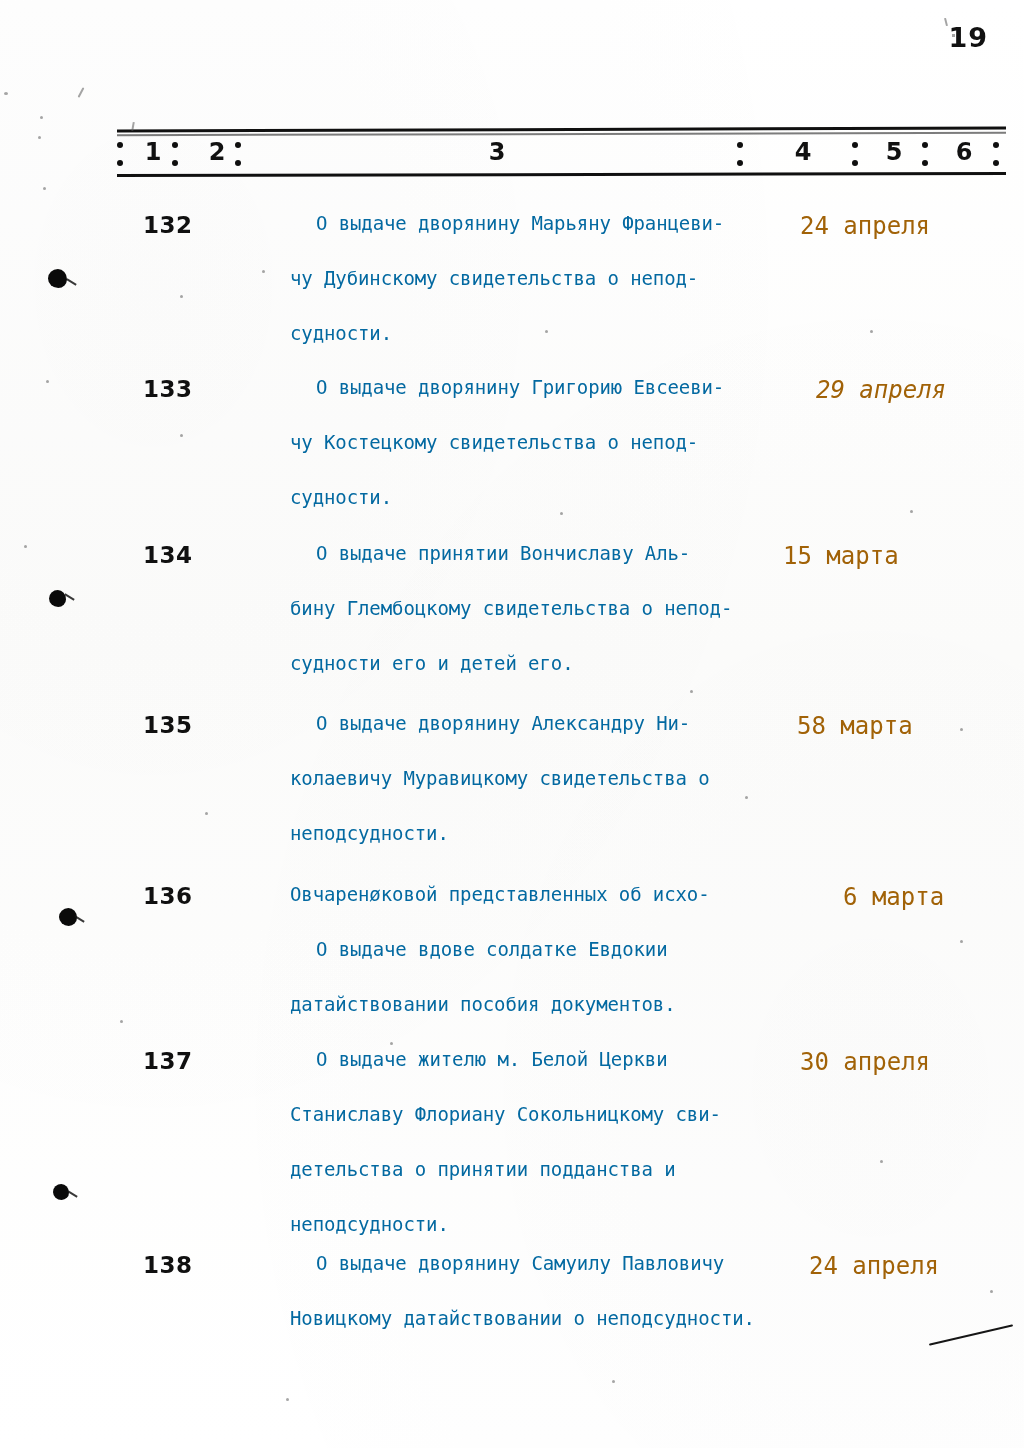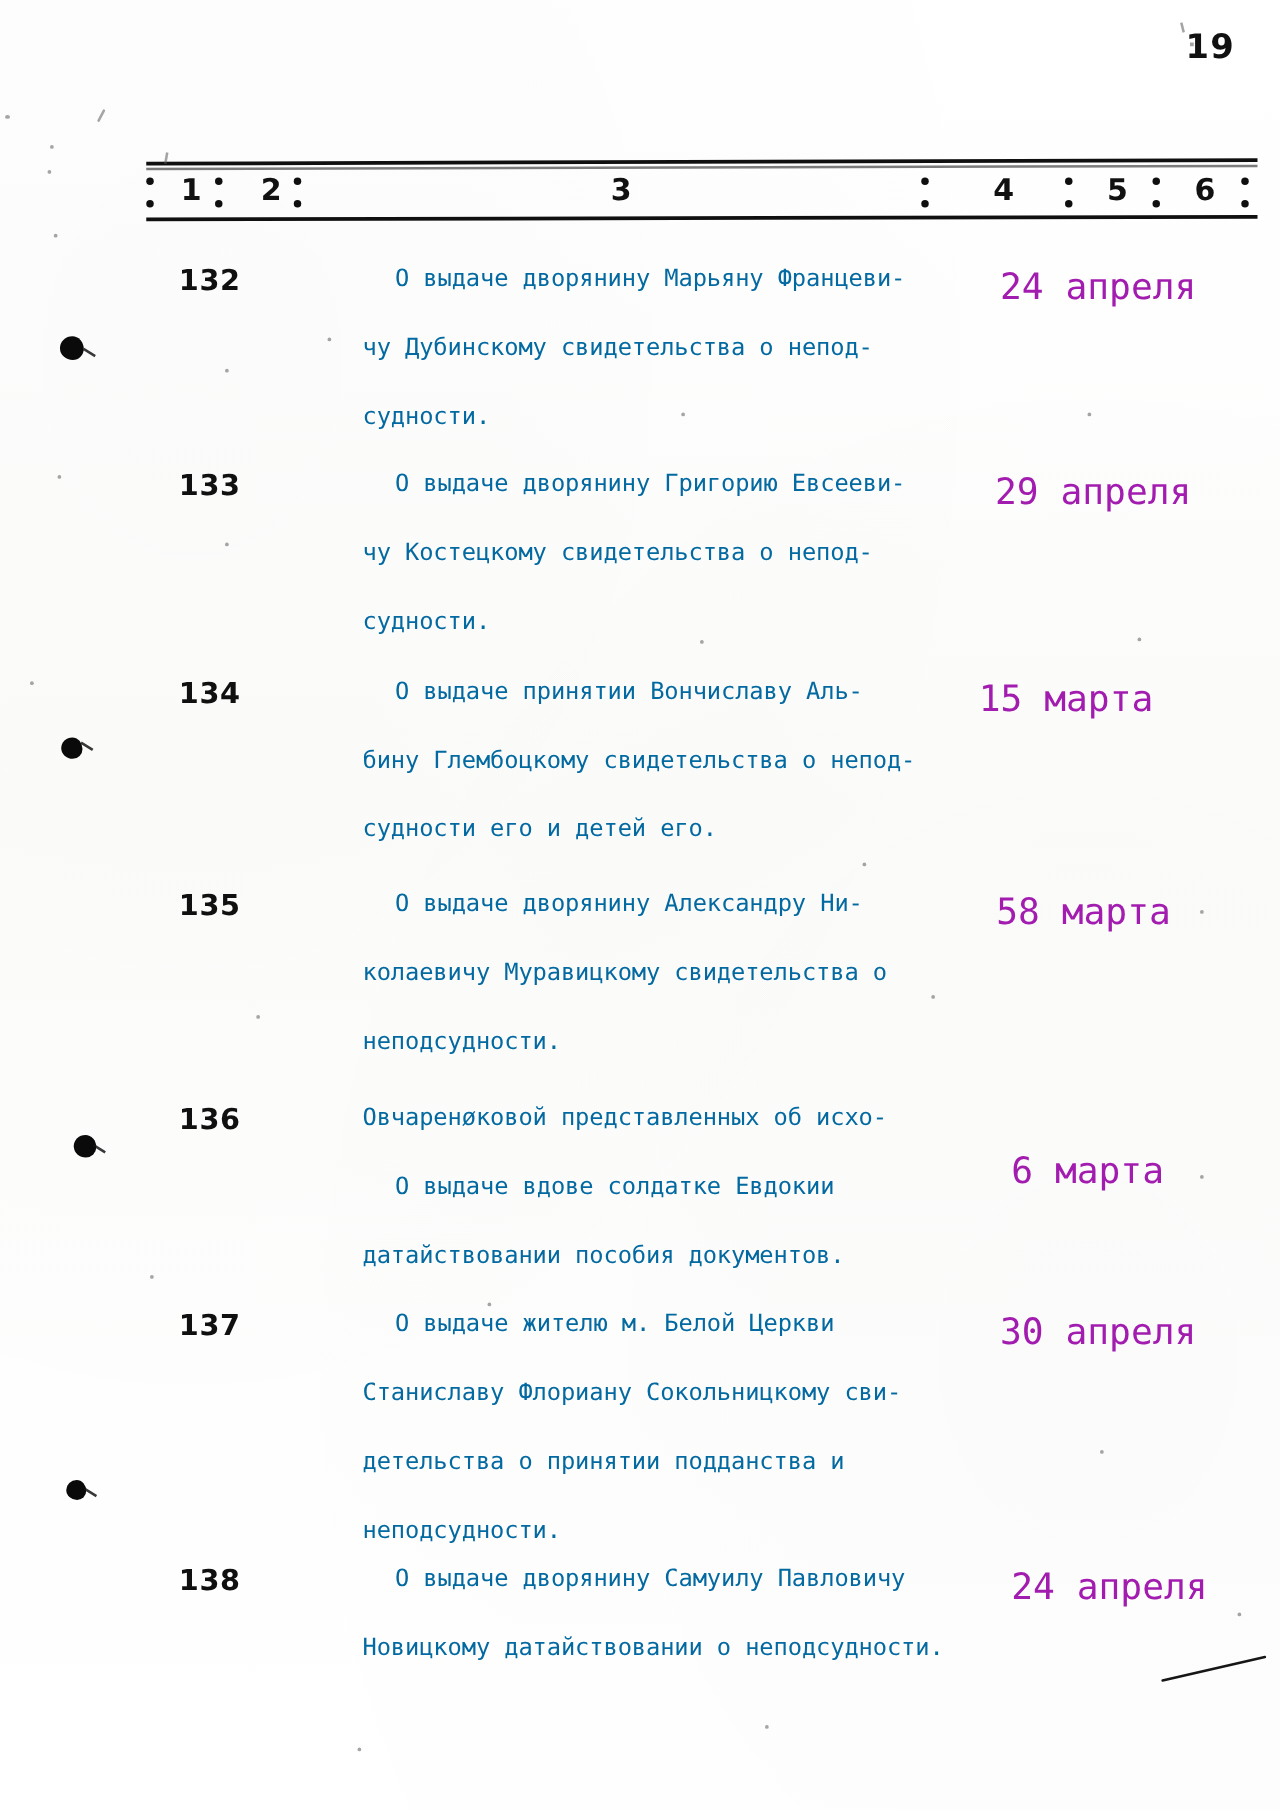--- a/index.html
+++ b/index.html
@@ -120,23 +120,23 @@
     color: #0369a1;
   }
   .line .txt {
     display: inline-block;
   }
   .line-first .txt { padding-left: 26px; }
 
   .entry-date {
     position: absolute;
     top: 0;
-    font-size: 29px;
+    font-size: 24px;
     white-space: pre;
-    color: #a21caf;
+    color: #a16207;
   }
 
   
   .margin-blob {
     position: absolute;
     width: 19px;
     height: 19px;
     background: #0a0a0a;
     border-radius: 52% 48% 46% 54% / 50% 54% 46% 50%;
   }
@@ -234,21 +234,21 @@
     <div class="entry-date" style="left:800px;">24 апреля</div>
   </div>
 
   <div class="entry" style="top:376px;">
     <div class="entry-number">133</div>
     <div class="entry-body">
       <div class="line line-first"><span class="txt">О выдаче дворянину Григорию Евсееви-</span></div>
       <div class="line"><span class="txt">чу Костецкому свидетельства о непод-</span></div>
       <div class="line"><span class="txt">судности.</span></div>
     </div>
-    <div class="entry-date" style="left:796px;">29 апреля</div>
+    <div class="entry-date" style="left:816px;font-style:italic;">29 апреля</div>
   </div>
 
   <div class="entry" style="top:542px;">
     <div class="entry-number">134</div>
     <div class="entry-body">
       <div class="line line-first"><span class="txt">О выдаче принятии Вончиславу Аль-</span></div>
       <div class="line"><span class="txt">бину Глембоцкому свидетельства о непод-</span></div>
       <div class="line"><span class="txt">судности его и детей его.</span></div>
     </div>
     <div class="entry-date" style="left:783px;">15 марта</div>
@@ -264,21 +264,21 @@
     <div class="entry-date" style="left:797px;">58 марта</div>
   </div>
 
   <div class="entry" style="top:883px;">
     <div class="entry-number">136</div>
     <div class="entry-body">
       <div class="line"><span class="txt">Овчаренøковой представленных об исхо-</span></div>
       <div class="line line-first"><span class="txt">О выдаче вдове солдатке Евдокии</span></div>
       <div class="line"><span class="txt">датайствовании пособия документов.</span></div>
     </div>
-    <div class="entry-date" style="left:809px;margin-top:36px;">6 марта</div>
+    <div class="entry-date" style="left:843px;">6 марта</div>
   </div>
 
   <div class="entry" style="top:1048px;">
     <div class="entry-number">137</div>
     <div class="entry-body">
       <div class="line line-first"><span class="txt">О выдаче жителю м. Белой Церкви</span></div>
       <div class="line"><span class="txt">Станиславу Флориану Сокольницкому сви-</span></div>
       <div class="line"><span class="txt">детельства о принятии подданства и</span></div>
       <div class="line"><span class="txt">неподсудности.</span></div>
     </div>

